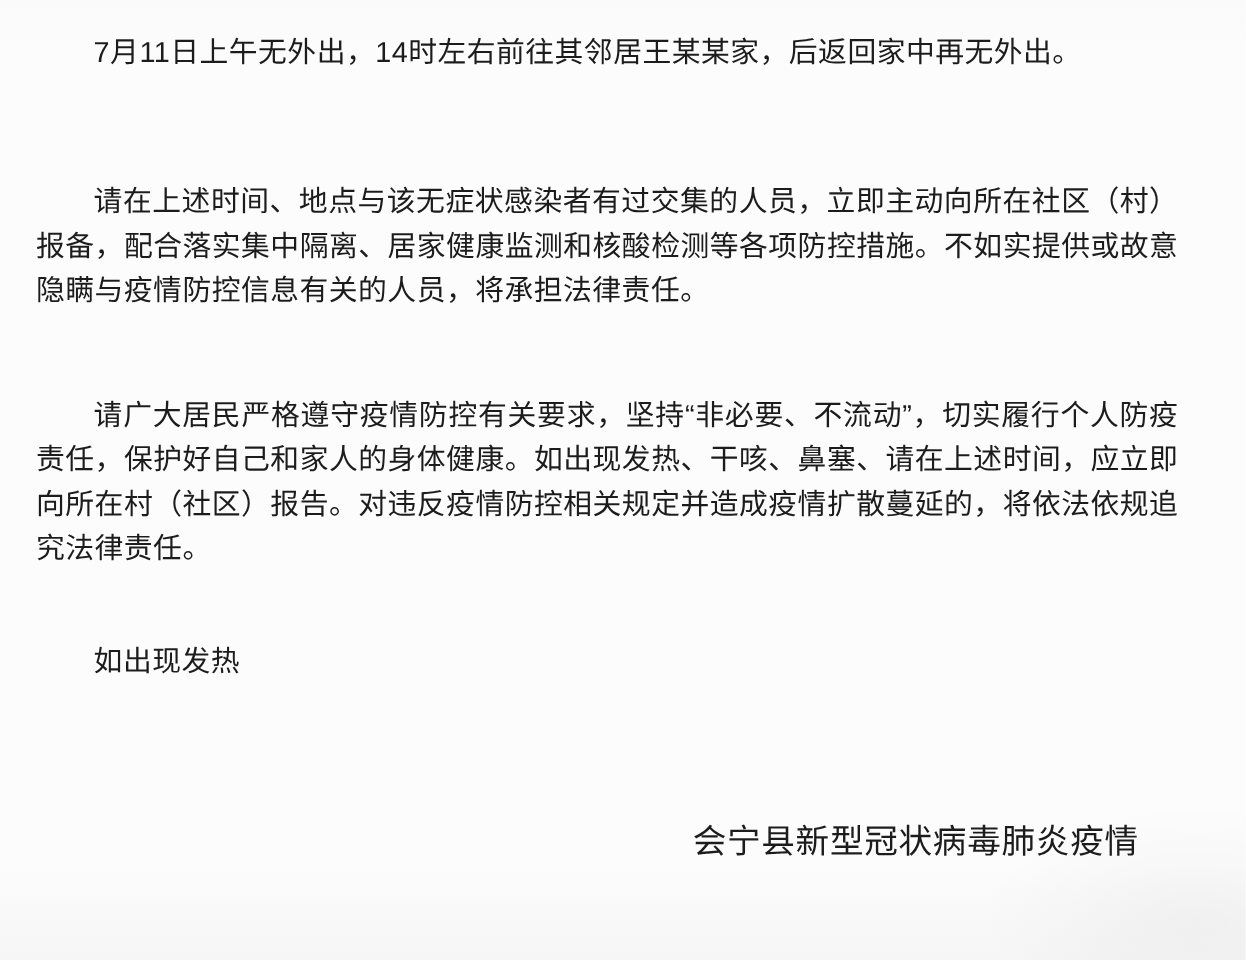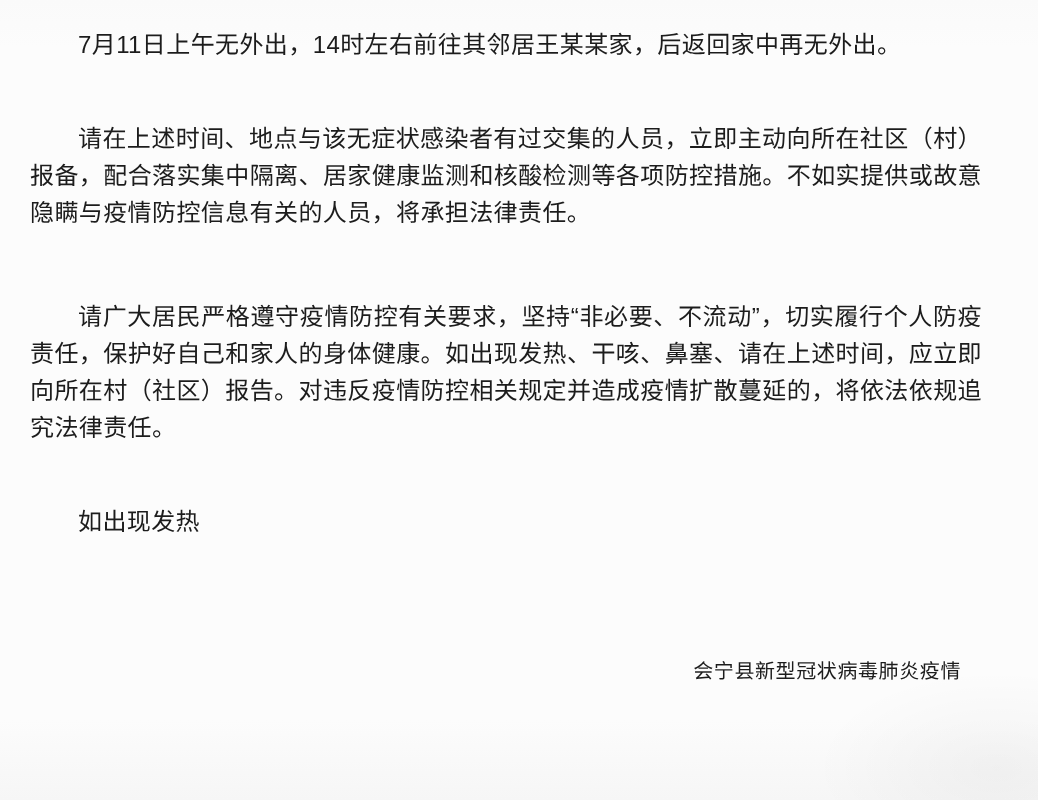--- a/index.html
+++ b/index.html
@@ -25,38 +25,38 @@
   }
   .para {
     margin: 0;
     font-size: 24px;
     line-height: 37px;
     letter-spacing: 0.4px;
     text-indent: 2em;
     text-align: justify;
     text-justify: inter-ideograph;
   }
-  .gap-p2 { margin-top: 57px; }
+  .gap-p2 { margin-top: 87px; }
   .gap-p3 { margin-top: 67px; }
   .closing {
     margin: 57px 0 0 0;
     font-size: 24px;
     line-height: 37px;
     letter-spacing: 0.4px;
     text-indent: 2em;
     text-align: left;
   }
   .signature {
     margin-top: 108px;
     padding-right: 21px;
     text-align: right;
   }
   .sig-line {
-    margin: 0;
-    font-size: 20px;
+    margin: 12px;
+    font-size: 28px;
     line-height: 47px;
     letter-spacing: 0.6px;
   }
 </style>
 </head>
 <body>
 
 <main class="doc">
   <p class="para">7月11日上午无外出，14时左右前往其邻居王某某家，后返回家中再无外出。</p>
 

